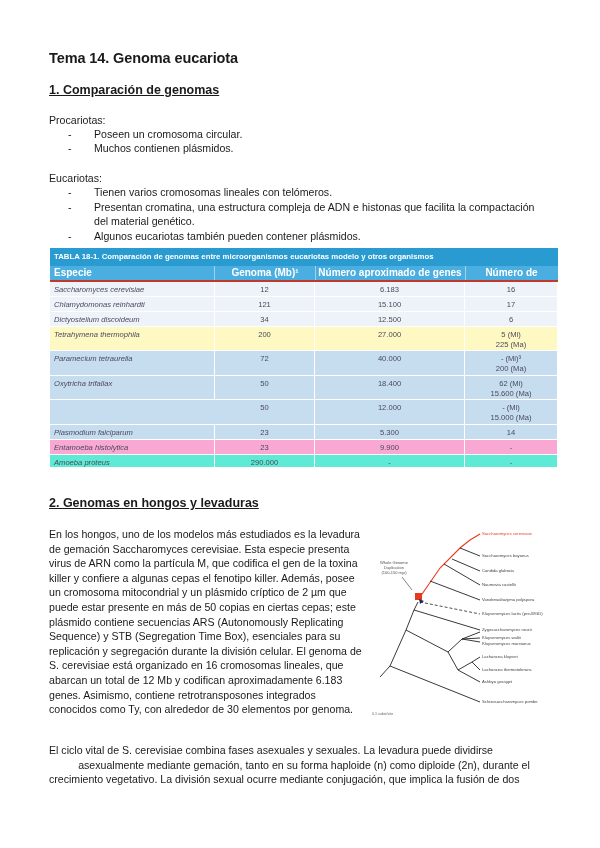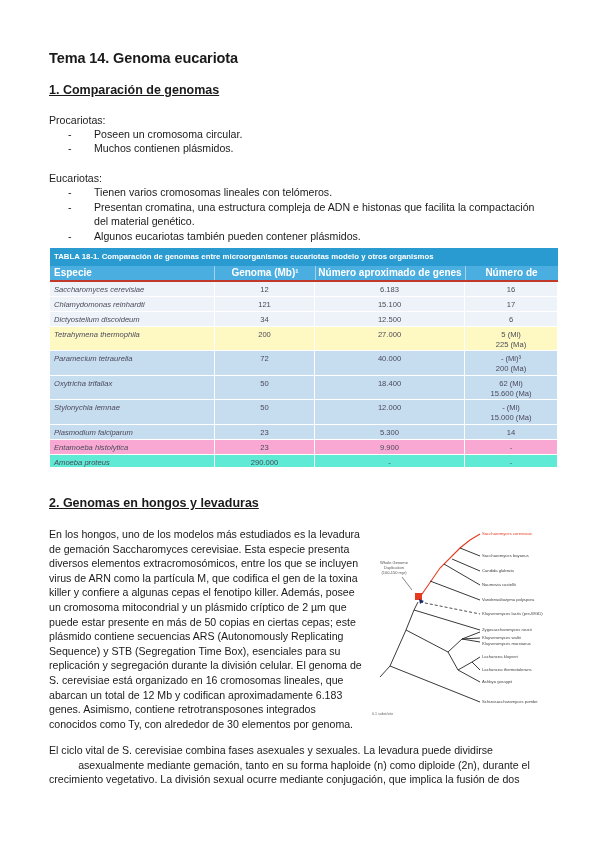--- a/index.html
+++ b/index.html
@@ -107,21 +107,20 @@
 200 (Ma)</div>
       </div>
       <div class="row" style="top: 376px; height: 23px; background: rgb(198, 220, 239);">
         <div class="cell c0" style="white-space: pre-line;">Oxytricha trifallax</div>
         <div class="cell c1" style="white-space: pre-line;">50</div>
         <div class="cell c2" style="white-space: pre-line;">18.400</div>
         <div class="cell c3" style="white-space: pre-line;">62 (Mi)
 15.600 (Ma)</div>
       </div>
       <div class="row" style="top: 400px; height: 24px; background: rgb(198, 220, 239);">
-        <div class="cell c0" style="white-space: pre-line;">Stylonychia lemnae</div>
         <div class="cell c1" style="white-space: pre-line;">50</div>
         <div class="cell c2" style="white-space: pre-line;">12.000</div>
         <div class="cell c3" style="white-space: pre-line;">- (Mi)
 15.000 (Ma)</div>
       </div>
       <div class="row" style="top: 425px; height: 14px; background: rgb(198, 220, 239);">
         <div class="cell c0" style="white-space: pre-line;">Plasmodium falciparum</div>
         <div class="cell c1" style="white-space: pre-line;">23</div>
         <div class="cell c2" style="white-space: pre-line;">5.300</div>
         <div class="cell c3" style="white-space: pre-line;">14</div>
@@ -138,21 +137,20 @@
         <div class="cell c2" style="white-space: pre-line;">-</div>
         <div class="cell c3" style="white-space: pre-line;">-</div>
       </div>
     </div>
 
   <div class="abs h2" style="left:49px; top:496px;">2. Genomas en hongos y levaduras</div>
 
   <div id="para1" class="abs p" style="left:49px; top:527px; width:320px;">
       <div style="white-space: nowrap;">En los hongos, uno de los modelos más estudiados es la levadura</div>
       <div style="white-space: nowrap;">de gemación Saccharomyces cerevisiae. Esta especie presenta</div>
-      <div style="white-space: nowrap;">diversos elementos extracromosómicos, entre los que se incluyen</div>
       <div style="white-space: nowrap;">virus de ARN como la partícula M, que codifica el gen de la toxina</div>
       <div style="white-space: nowrap;">killer y confiere a algunas cepas el fenotipo killer. Además, posee</div>
       <div style="white-space: nowrap;">un cromosoma mitocondrial y un plásmido críptico de 2 µm que</div>
       <div style="white-space: nowrap;">puede estar presente en más de 50 copias en ciertas cepas; este</div>
       <div style="white-space: nowrap;">plásmido contiene secuencias ARS (Autonomously Replicating</div>
       <div style="white-space: nowrap;">Sequence) y STB (Segregation Time Box), esenciales para su</div>
       <div style="white-space: nowrap;">replicación y segregación durante la división celular. El genoma de</div>
       <div style="white-space: nowrap;">S. cerevisiae está organizado en 16 cromosomas lineales, que</div>
       <div style="white-space: nowrap;">abarcan un total de 12 Mb y codifican aproximadamente 6.183</div>
       <div style="white-space: nowrap;">genes. Asimismo, contiene retrotransposones integrados</div>

